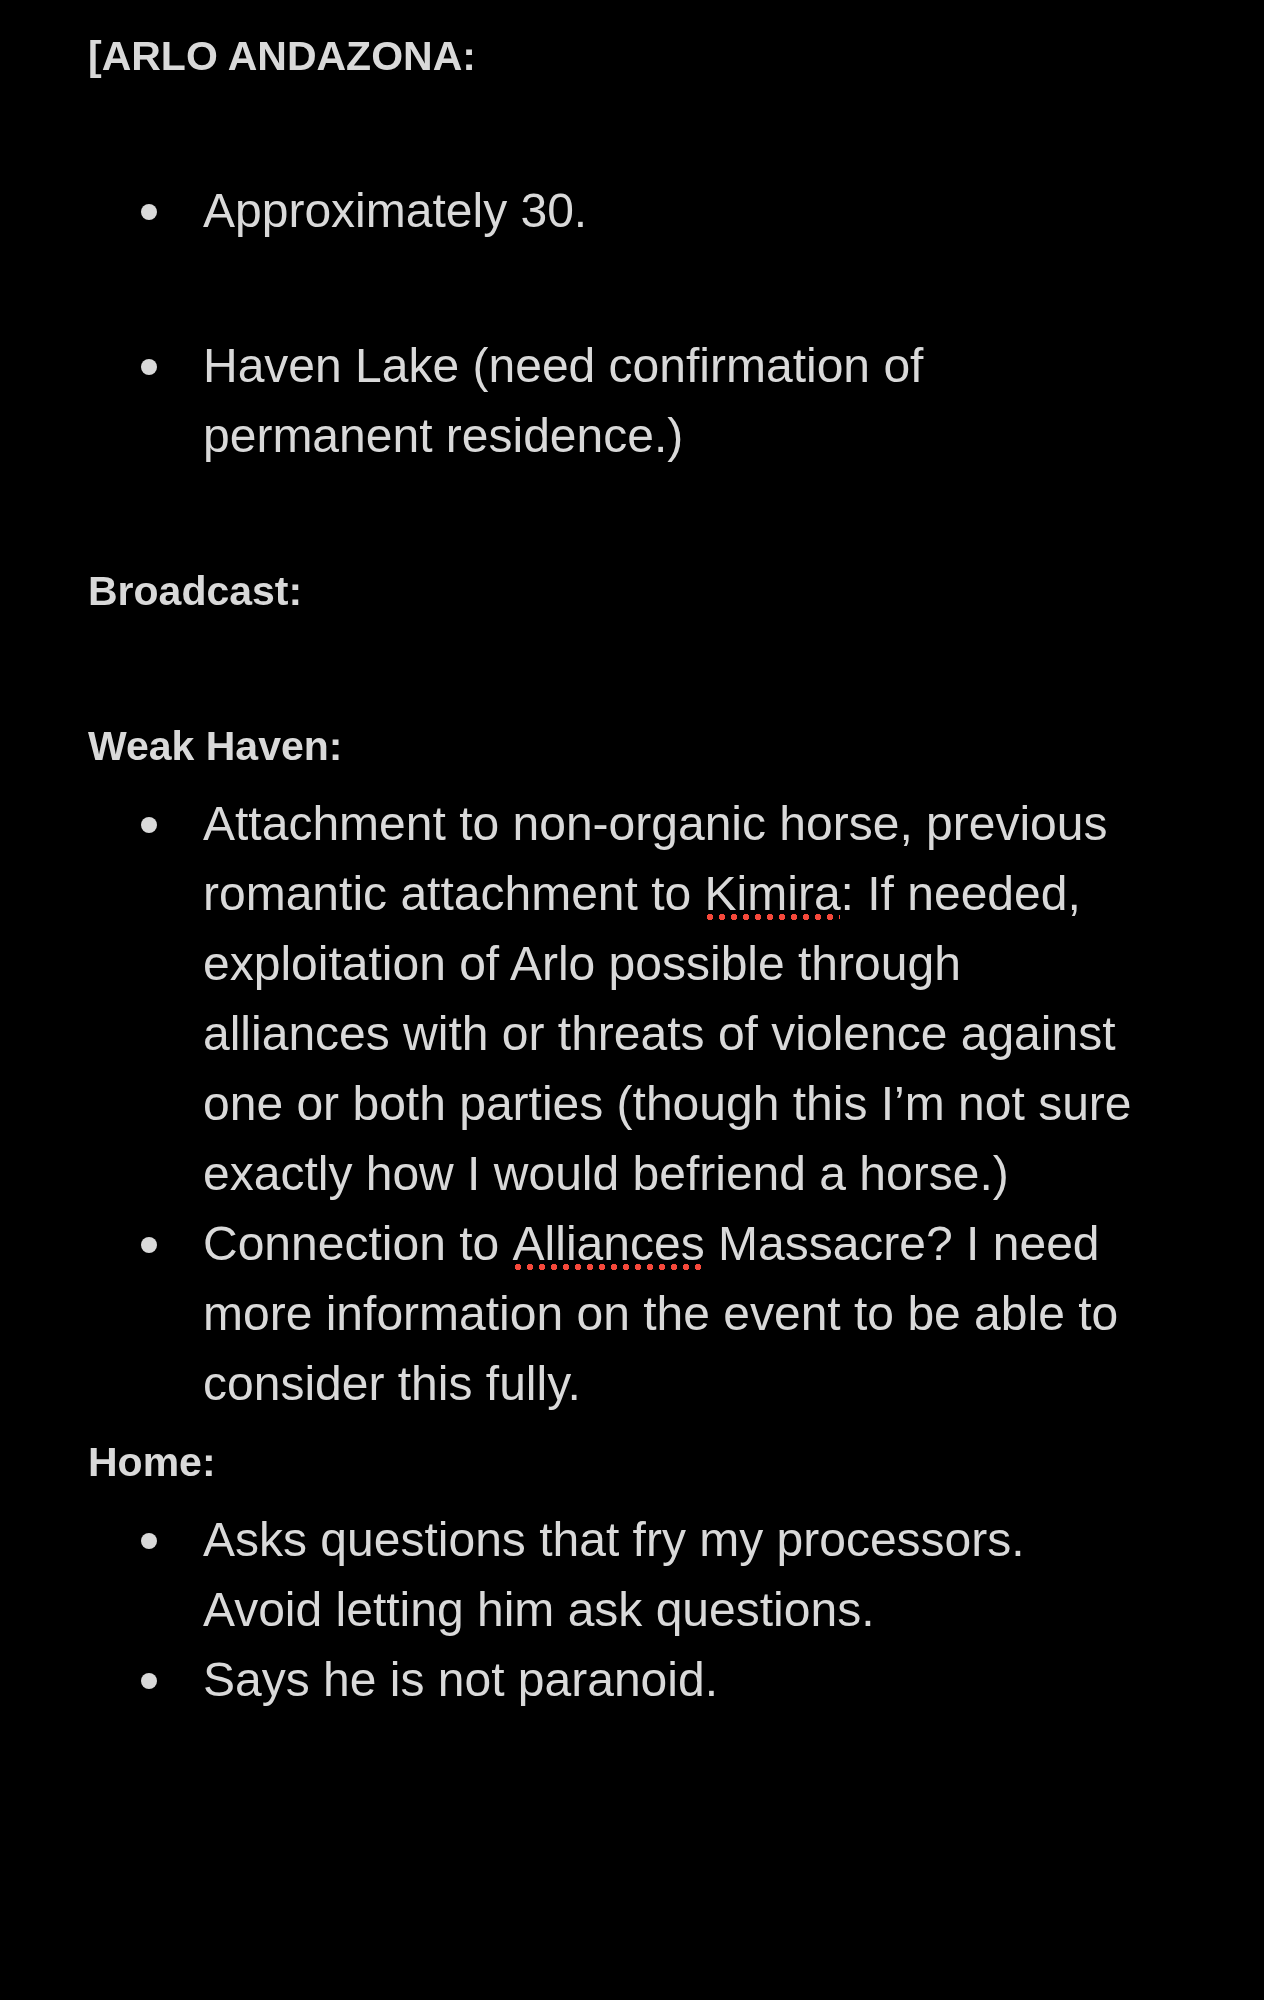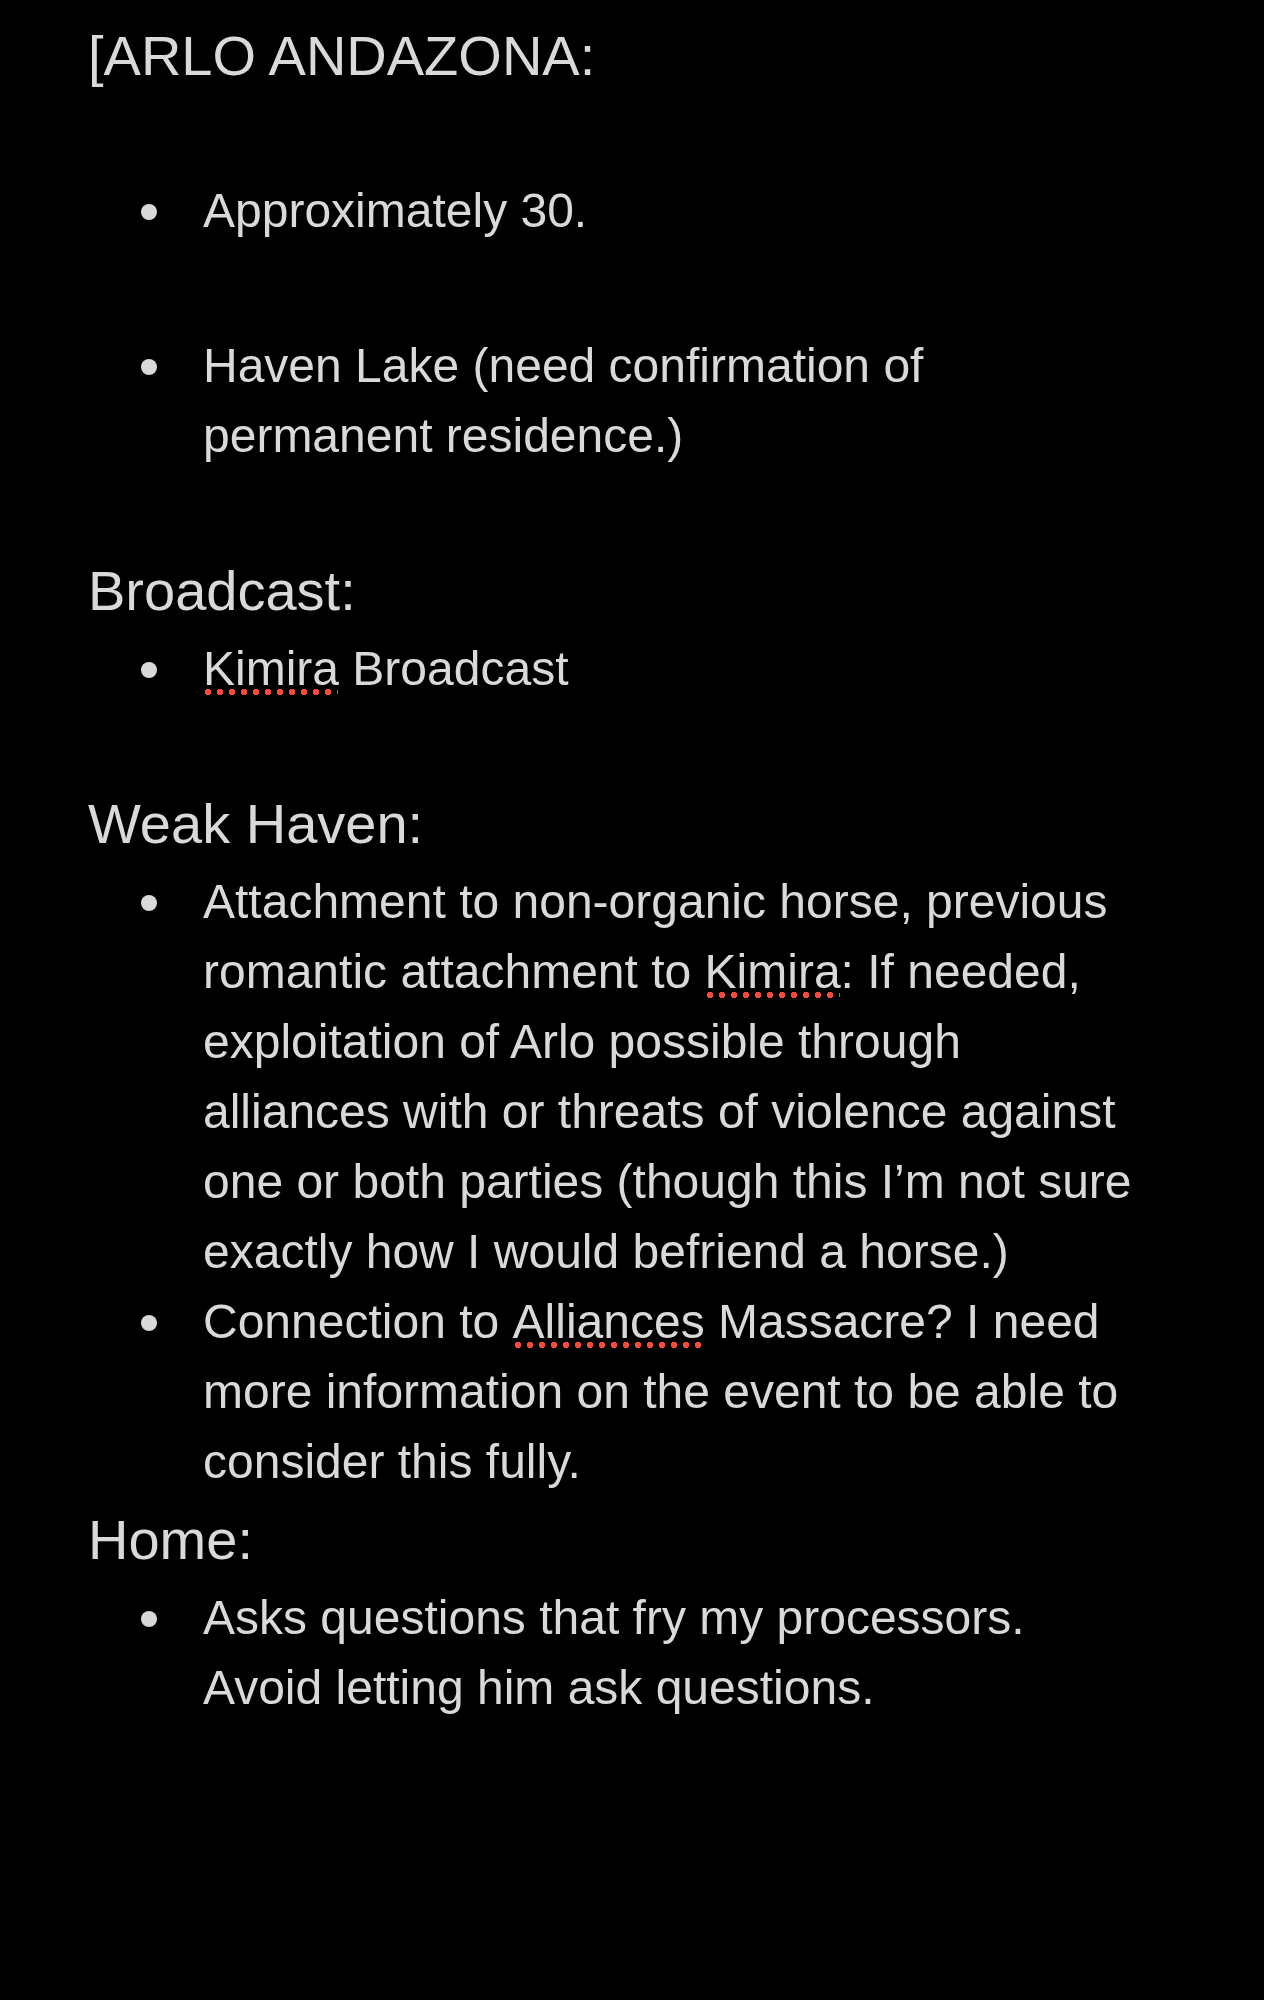--- a/index.html
+++ b/index.html
@@ -18,22 +18,22 @@
     box-sizing:border-box;
     padding:21px 40px 0 88px;
     font-family:"Liberation Sans", sans-serif;
     font-size:48px;
     line-height:70px;
     font-weight:400;
     color:var(--text);
   }
   h1,h2{
     margin:0;
-    font-size:56px;
-    font-weight:400;
+    font-size:41px;
+    font-weight:700;
     color:var(--text);
   }
   #sections{margin-top:85px;}
   .section + .section{margin-top:85px;}
   .section.tight{margin-top:6px;}
   ul.bullets{
     list-style:none;
     margin:8px;
     padding:0;
   }
@@ -79,30 +79,30 @@
         </ul>
       </section>
       <section class="section">
         <ul class="bullets">
           <li>Haven Lake (need confirmation of<br>permanent residence.)</li>
         </ul>
       </section>
       <section class="section">
         <h2 class="heading">Broadcast:</h2>
         <ul class="bullets">
-          <li><span class="misspell">Kimira</span> Broadcast</li>
         </ul>
       </section>
       <section class="section">
         <h2 class="heading">Weak Haven:</h2>
         <ul class="bullets">
           <li>Attachment to non-organic horse, previous<br>romantic attachment to <span class="misspell">Kimira</span>: If needed,<br>exploitation of Arlo possible through<br>alliances with or threats of violence against<br>one or both parties (though this I’m not sure<br>exactly how I would befriend a horse.)</li>
           <li>Connection to <span class="misspell">Alliances</span> Massacre? I need<br>more information on the event to be able to<br>consider this fully.</li>
         </ul>
       </section>
       <section class="section tight">
         <h2 class="heading">Home:</h2>
         <ul class="bullets">
           <li>Asks questions that fry my processors.<br>Avoid letting him ask questions.</li>
+          <li>Says he is not paranoid.</li>
         </ul>
       </section>
     </div>
 </div>
 
 </body></html>

